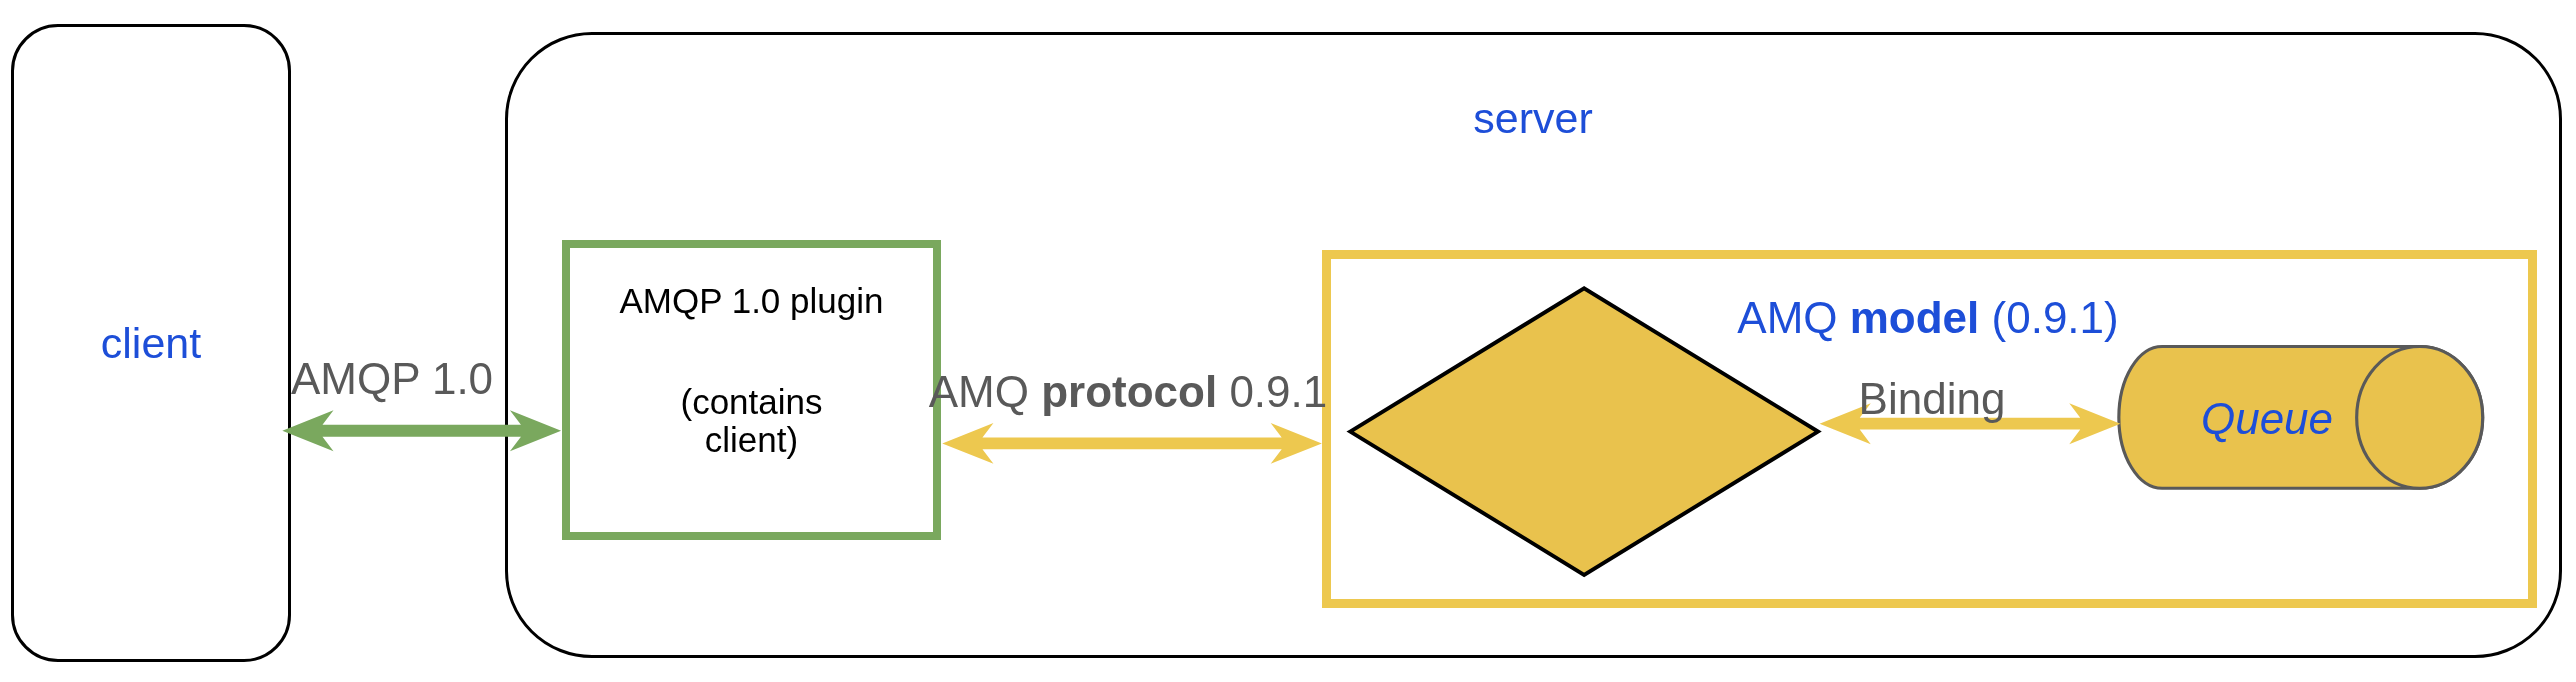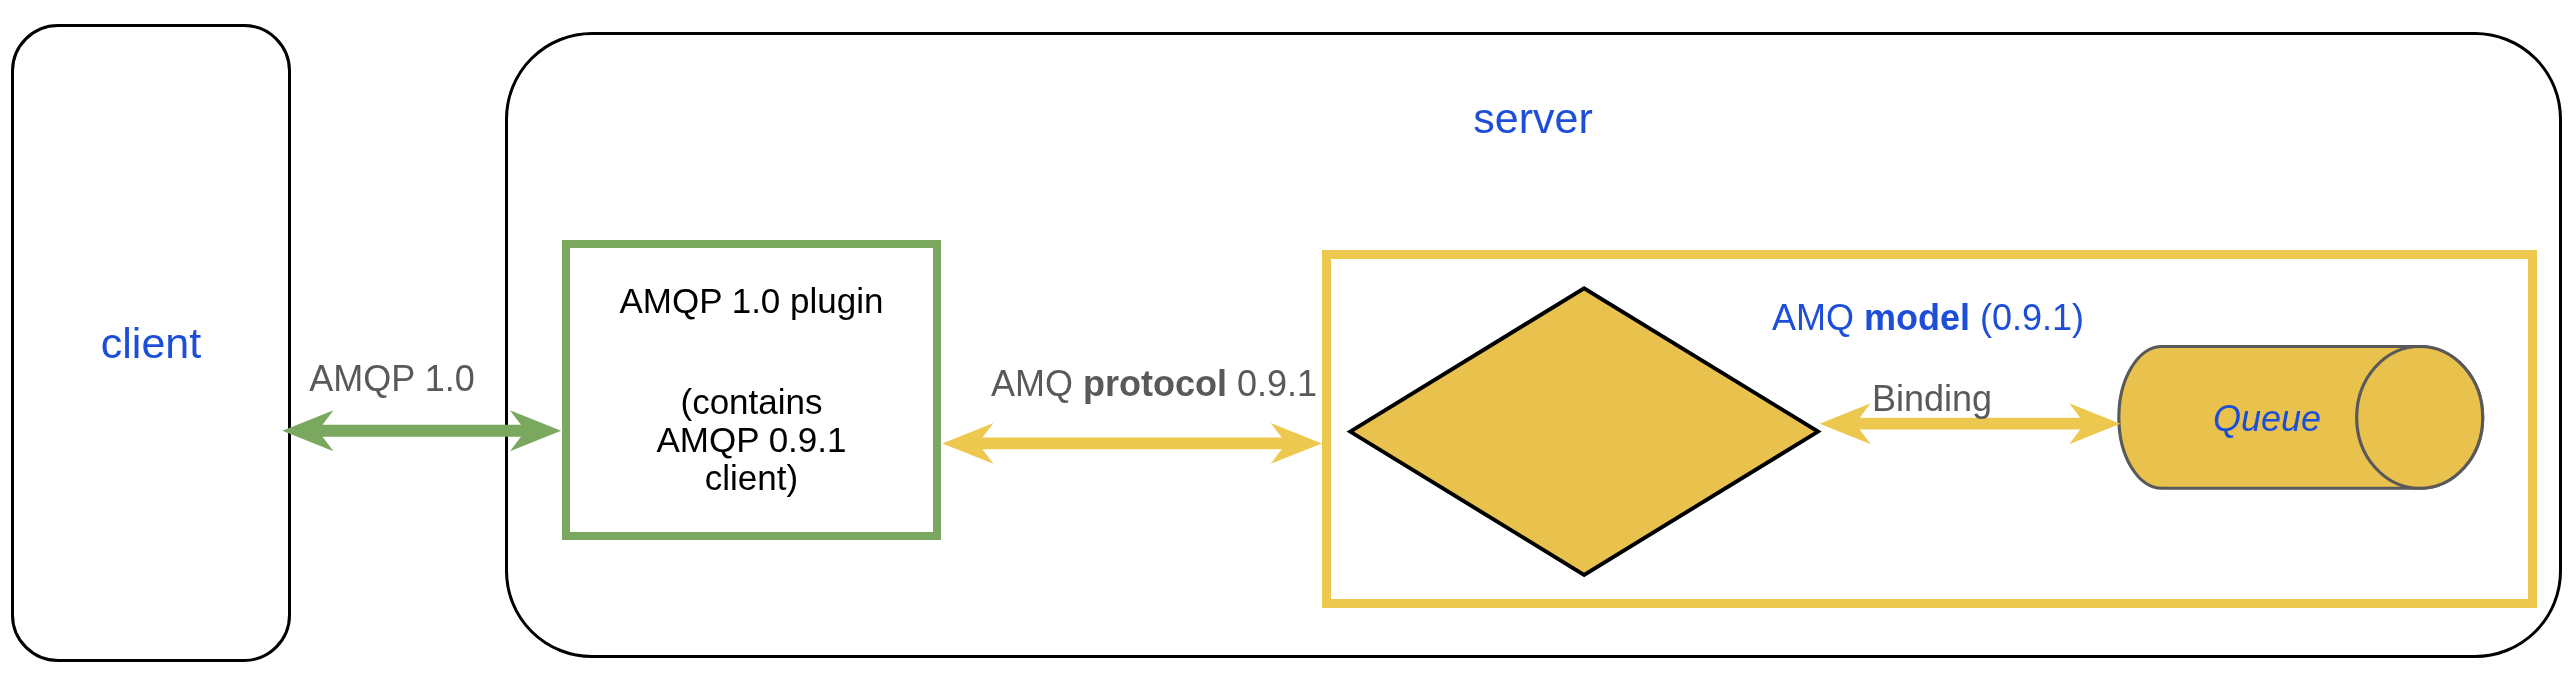--- a/index.html
+++ b/index.html
@@ -8,21 +8,21 @@
   #shapes{position:absolute;left:0;top:0;}
   .box{position:absolute;box-sizing:border-box;background:#fff;}
   .client-box{left:11px;top:23.6px;width:280px;height:638px;border:3.2px solid #000;border-radius:47px;}
   .server-box{left:505px;top:31.5px;width:2057px;height:626px;border:3.2px solid #000;border-radius:87px;background:transparent;}
   .plugin-box{left:562px;top:240px;width:379px;height:300px;border:8.7px solid var(--green);}
   .model-box{left:1322px;top:250px;width:1215px;height:358px;border:9.5px solid var(--yellow);background:transparent;}
   .lbl{position:absolute;transform:translate(-50%,-50%);white-space:nowrap;line-height:1;}
   .black{color:#1d4ed8;}
   .gray{color:var(--graytext);}
   .fs54{font-size:43px;}
-  .fs52{font-size:36px;}
+  .fs52{font-size:44px;}
   .b{font-weight:bold;}
   .plugin-text{position:absolute;left:562px;top:282px;width:379px;text-align:center;
     font-size:35px;line-height:38px;color:#000;}
   .plugin-text .title{margin-bottom:63px;}
 </style>
 </head>
 <body>
 
 <div id="stage">
 
@@ -37,31 +37,30 @@
     <polygon id="arrow-protocol" points="1196,563 1261,537 1247,555.5 1627,555.5 1613,537 1678,563 1613,589 1627,570.5 1247,570.5 1261,589" fill="#edc84f"></polygon>
     <polygon id="arrow-binding" points="2310,538 2375,512 2361,530.5 2641,530.5 2627,512 2692,538 2627,564 2641,545.5 2361,545.5 2375,564" fill="#edc84f"></polygon>
   </svg>
 
   <div class="box plugin-box"></div>
   <div class="box model-box"></div>
 
   <div class="plugin-text">
     <div class="title">AMQP 1.0 plugin</div>
     <div>(contains</div>
-    <div>AMQP 0.9.1</div>
     <div>client)</div>
   </div>
 
   <div class="lbl black fs54" style="left:151px;top:343px;text-align:right;">client</div>
 
   <div class="lbl black fs54" style="left:1533px;top:118px;">server</div>
 
   <div class="lbl gray fs52" style="left:392px;top:379px;">AMQP 1.0</div>
 
-  <div class="lbl gray fs52" style="left:1128px;top:384px;margin-left:26px;"><span>AMQ </span><span class="b">protocol</span><span> 0.9.1</span></div>
+  <div class="lbl gray fs52" style="left:1128px;top:392px;"><span>AMQ </span><span class="b">protocol</span><span> 0.9.1</span></div>
 
   <div class="lbl gray fs52" style="left:1932px;top:399px;">Binding</div>
 
   <div class="lbl black fs52" style="left:1928px;top:318px;"><span>AMQ </span><span class="b">model</span><span> (0.9.1)</span></div>
 
 
   <div class="lbl black fs52" style="left:2267px;top:419px;font-style:italic;">Queue</div>
 
 </div>
 

